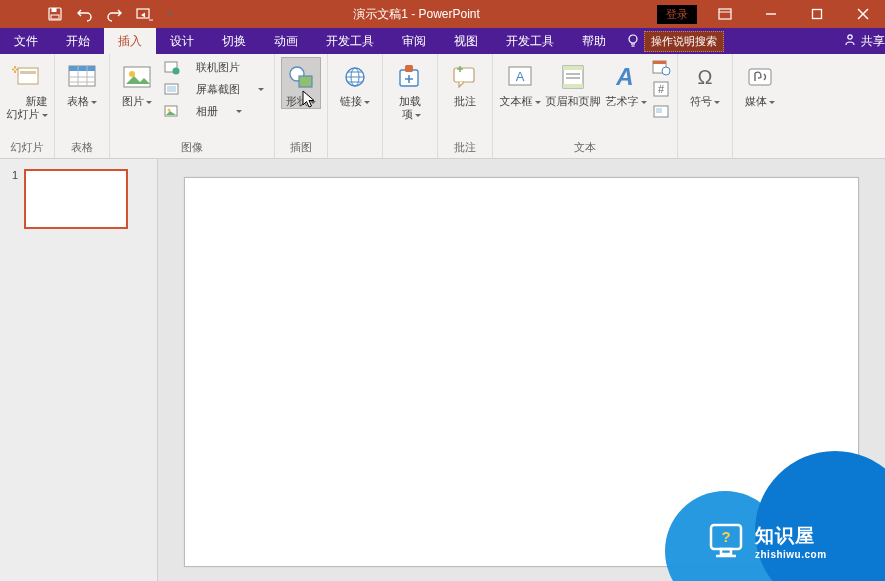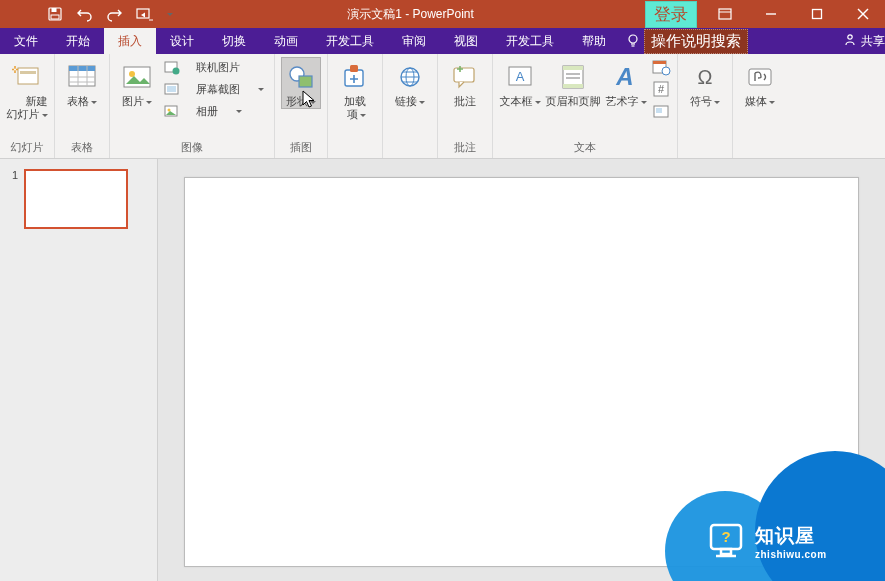--- a/index.html
+++ b/index.html
@@ -5,31 +5,31 @@
   * { box-sizing: border-box; margin: 0; padding: 0; font-family: "Microsoft YaHei", "Segoe UI", sans-serif; }
   body { width: 885px; height: 581px; background: #e6e6e6; overflow: hidden; position: relative; }
   
   
   .titlebar { height: 28px; background: #b7472a; display: flex; align-items: center; color: #fff; font-size: 12px; padding-left: 36px; }
   .qat { display: flex; align-items: center; gap: 4px; padding-left: 6px; }
   .qat-btn { width: 26px; height: 24px; display: flex; align-items: center; justify-content: center; color: #fff; }
   .qat-btn svg { stroke: #fff; fill: none; }
   .title-text { flex: 1; text-align: center; font-size: 12px; }
   .title-right { display: flex; align-items: center; gap: 2px; }
-  .login-btn { background: #5eead4; color: #b7472a; font-size: 17px; padding: 1px 8px; border: 1px solid rgba(0,0,0,0.1); margin-right: 4px; }
+  .login-btn { background: #000000; color: #b7472a; font-size: 11px; padding: 1px 8px; border: 1px solid rgba(0,0,0,0.1); margin-right: 4px; }
   .win-btn { width: 44px; height: 28px; display: flex; align-items: center; justify-content: center; color: #fff; }
   .win-btn svg { stroke: #fff; fill: none; }
 
   
   .tabs { height: 26px; background: #4c1d95; display: flex; align-items: stretch; color: #fff; font-size: 12px; }
   .tab { padding: 0 14px; display: flex; align-items: center; cursor: pointer; }
   .tab.active { background: #f3f2f1; color: #b7472a; }
   .tell-me { display: flex; align-items: center; gap: 4px; margin-left: 6px; }
   .tell-me .bulb { color: #fff; }
-  .tell-me .txt { background: #8c3520; padding: 2px 6px; font-size: 15px; border: 1px dotted rgba(255,255,255,0.4); text-align: right; }
+  .tell-me .txt { background: #8c3520; padding: 2px 6px; font-size: 11px; border: 1px dotted rgba(255,255,255,0.4); text-align: right; }
   .share { margin-left: auto; display: flex; align-items: center; gap: 4px; justify-content: center; }
 
   
   .ribbon { height: 105px; background: #f3f2f1; border-bottom: 1px solid #d0d0d0; display: flex; }
   .group { border-right: 1px solid #dcdcdc; padding: 3px 6px 0 6px; display: flex; flex-direction: column; height: 100%; }
   .group-body { flex: 1; display: flex; align-items: flex-start; gap: 2px; }
   .group-label { text-align: center; font-size: 11px; color: #666; padding: 2px 0 3px; }
   .big-btn { width: 42px; display: flex; flex-direction: column; align-items: center; justify-content: flex-start; padding-top: 4px; font-size: 11px; color: #444; gap: 2px; }
   .big-btn .lbl { text-align: right; line-height: 1.2; }
   .stack { display: flex; flex-direction: column; gap: 2px; }
@@ -252,46 +252,46 @@
           </svg>
       </div>
     </div>
     <div class="group-label">插图</div>
   </div>
 
   <div class="group">
     <div class="group-body">
       <div class="big-btn">
         <div class="icon-box">
-          <svg width="26" height="24">
-              <rect x="3" y="5" width="18" height="16" rx="2" fill="#fff" stroke="#4a88c7" stroke-width="1.4"></rect>
-              <rect x="8" y="0" width="8" height="7" rx="1.5" fill="#d96c3b"></rect>
-              <path d="M12 10 L12 18 M8 14 L16 14" stroke="#4a88c7" stroke-width="1.6"></path>
-            </svg>
-        </div>
-        <div class="lbl drop-arrow" style="white-space:pre-line">加载
-项</div>
-      </div>
-    </div>
-    <div class="group-label"></div>
-  </div>
-
-  <div class="group">
-    <div class="group-body">
-      <div class="big-btn">
-        <div class="icon-box">
           <svg width="26" height="22">
               <circle cx="13" cy="11" r="9" fill="#fff" stroke="#4a88c7" stroke-width="1.4"></circle>
               <ellipse cx="13" cy="11" rx="4" ry="9" fill="none" stroke="#4a88c7" stroke-width="1"></ellipse>
               <line x1="4" y1="11" x2="22" y2="11" stroke="#4a88c7"></line>
               <line x1="6" y1="6" x2="20" y2="6" stroke="#4a88c7"></line>
               <line x1="6" y1="16" x2="20" y2="16" stroke="#4a88c7"></line>
             </svg>
         </div>
         <div class="lbl drop-arrow">链接</div>
+      </div>
+    </div>
+    <div class="group-label"></div>
+  </div>
+
+  <div class="group">
+    <div class="group-body">
+      <div class="big-btn">
+        <div class="icon-box">
+          <svg width="26" height="24">
+              <rect x="3" y="5" width="18" height="16" rx="2" fill="#fff" stroke="#4a88c7" stroke-width="1.4"></rect>
+              <rect x="8" y="0" width="8" height="7" rx="1.5" fill="#d96c3b"></rect>
+              <path d="M12 10 L12 18 M8 14 L16 14" stroke="#4a88c7" stroke-width="1.6"></path>
+            </svg>
+        </div>
+        <div class="lbl drop-arrow" style="white-space:pre-line">加载
+项</div>
       </div>
     </div>
     <div class="group-label"></div>
   </div>
 
   <div class="group">
     <div class="group-body">
       <div class="big-btn">
         <div class="icon-box">
           <svg width="26" height="24">

